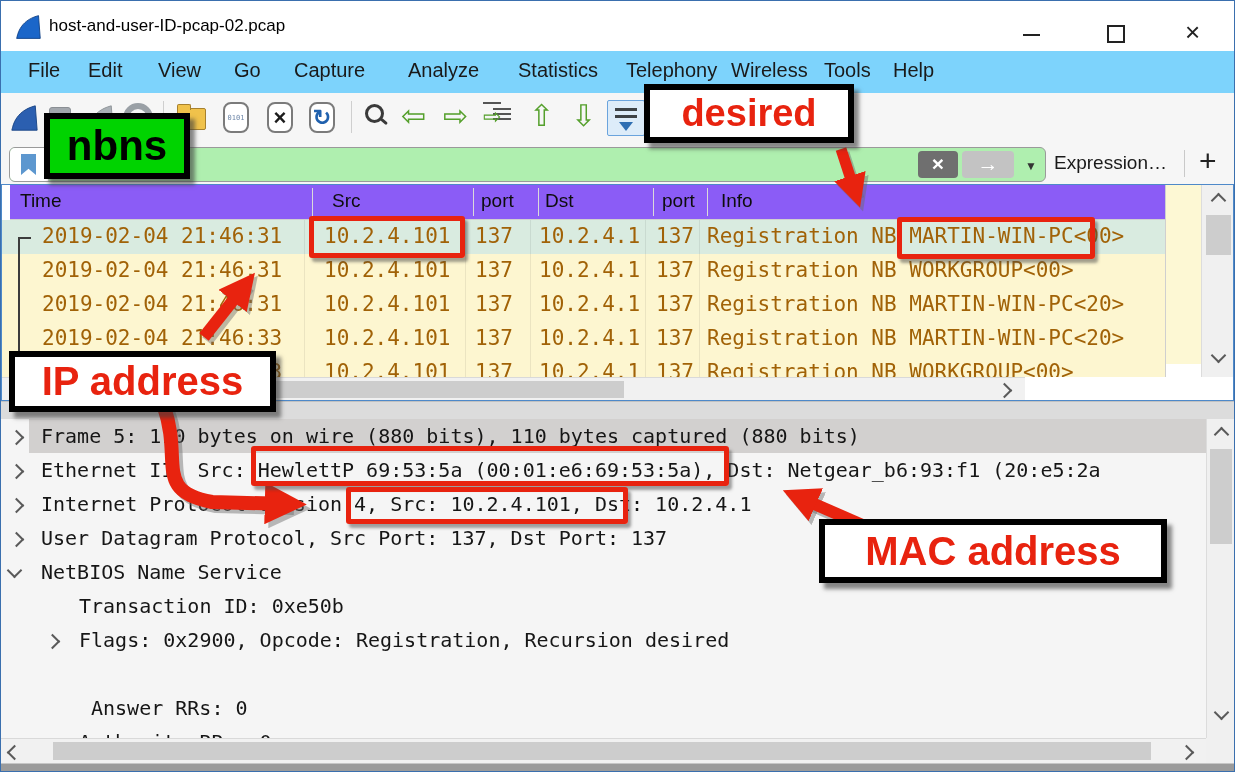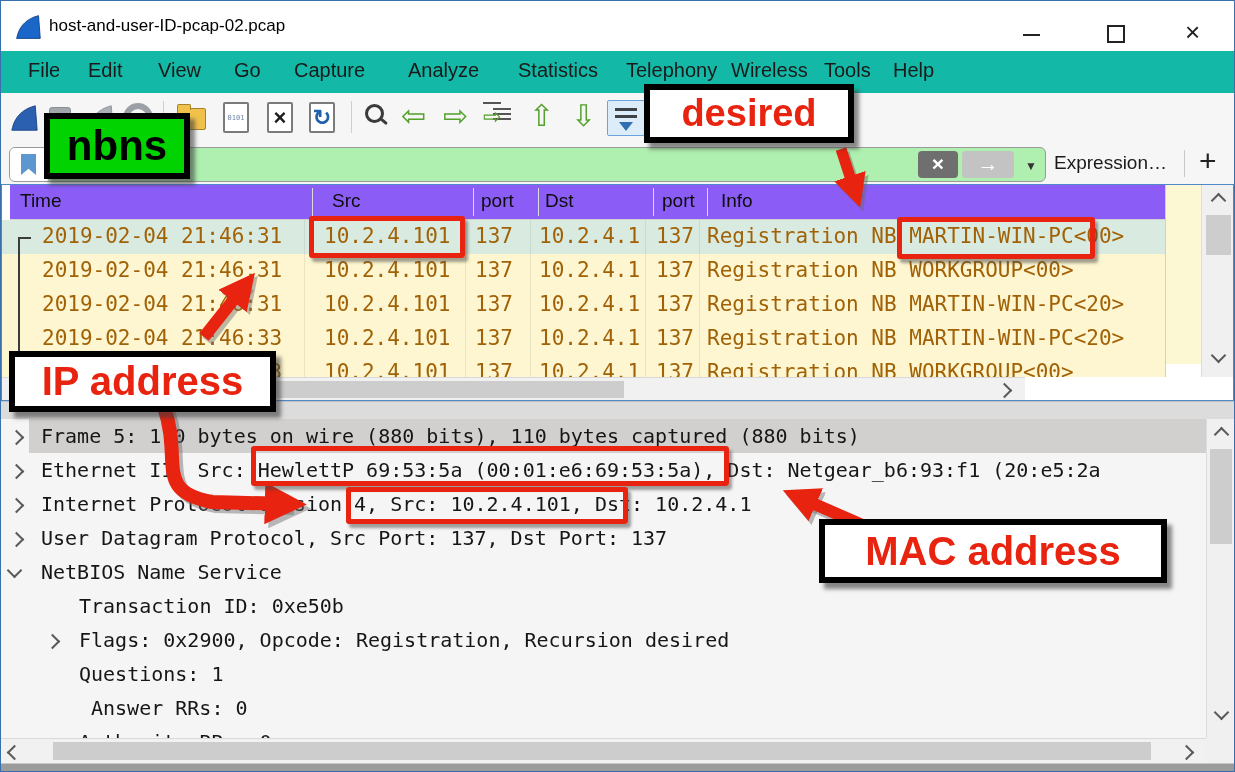--- a/index.html
+++ b/index.html
@@ -8,31 +8,31 @@
        border:1px solid #3a6fae;background:#fff;overflow:hidden;
        font-family:"Liberation Sans",sans-serif;color:#111;}
   
   .titlebar{left:0;top:0;width:100%;height:50px;background:#fff;}
   .title-text{left:48px;top:15px;font-size:17px;color:#000;}
   .winbtn{cursor:default;}
   .min-line{left:1022px;top:33px;width:17px;height:2px;background:#222;}
   .max-sq{left:1106px;top:24px;width:14px;height:14px;border:2px solid #222;}
   .close-x{left:1184px;top:16px;font-size:26px;color:#222;font-weight:300;}
   
-  .menubar{left:0;top:50px;width:100%;height:42px;background:#14b8a6;}
+  .menubar{left:0;top:50px;width:100%;height:42px;background:#7dd3fc;}
   .menu-item{top:8px;font-size:20px;color:#1a1a1a;}
   
   .toolbar{left:0;top:92px;width:100%;height:50px;background:#f6f6f6;border-bottom:1px solid #e0e0e0;}
   .tsep{top:8px;width:1px;height:32px;background:#cfcfcf;}
   .arrowglyph{font-size:30px;color:#55a02c;line-height:30px;}
   .stopsq{width:20px;height:20px;background:#a2a7ad;border:1px solid #8a8f94;border-radius:3px;}
   .donut{width:18px;height:18px;border:6px solid #9aa0a6;border-radius:50%;box-sizing:content-box;}
   .folder{width:27px;height:20px;background:#f0c24b;border:1px solid #a7812e;border-radius:2px;}
   .folder:before{content:"";position:absolute;left:-1px;top:-5px;width:12px;height:5px;background:#f0c24b;border:1px solid #a7812e;border-bottom:none;border-radius:2px 2px 0 0;}
-  .fileic{width:22px;height:27px;background:#fff;border:2px solid #7b7b7b;border-radius:2px;display:flex;align-items:center;justify-content:center;}
+  .fileic{width:22px;height:27px;background:#fff;border:2px solid #7b7b7b;border-radius:8px;display:flex;align-items:center;justify-content:center;}
   .bin-txt{font-family:"DejaVu Sans Mono",monospace;font-size:7px;line-height:8px;color:#6d86a8;}
   .bigx{font-size:22px;font-weight:bold;color:#1c1c1c;line-height:22px;}
   .reloadg{font-size:22px;font-weight:bold;color:#2061ae;line-height:22px;}
   .mag{width:13px;height:13px;border:3px solid #3a3a3a;border-radius:50%;}
   .mag:after{content:"";position:absolute;left:12px;top:13px;width:8px;height:3px;background:#3a3a3a;transform:rotate(40deg);border-radius:2px;}
   .gotolines span{display:block;width:18px;height:2px;background:#555;margin:3px 0;}
   .autoscroll{width:36px;height:34px;background:#ddecf9;border:1px solid #6ba4dd;border-radius:2px;
               display:flex;flex-direction:column;align-items:center;justify-content:center;}
   .autoscroll i{display:block;width:22px;height:3px;background:#3d4246;margin:2px 0;}
   .autoscroll b{width:0;height:0;border-left:7px solid transparent;border-right:7px solid transparent;border-top:9px solid #2f6fb2;margin-top:2px;}
@@ -277,23 +277,20 @@
       <div class="dchv chv chv-down" style="left:8px;top:9px"></div>
       <span class="txt" style="left:40px">NetBIOS Name Service</span>
     </div>
     <div class="abs drow" style="top:171px">
       <span class="txt" style="left:78px">Transaction ID: 0xe50b</span>
     </div>
     <div class="abs drow" style="top:205px">
       <div class="dchv chv chv-right" style="left:46px"></div>
       <span class="txt" style="left:78px">Flags: 0x2900, Opcode: Registration, Recursion desired</span>
     </div>
-    <div class="abs drow" style="top:239px">
-      <span class="txt" style="left:78px">Questions: 1</span>
-    </div>
     <div class="abs drow" style="top:273px">
       <span class="txt" style="left:90px">Answer RRs: 0</span>
     </div>
     <div class="abs drow" style="top:307px;height:12px">
       <span class="txt" style="left:78px">Authority RRs: 0</span>
     </div>
 
     <div class="abs dh">
       <div class="abs chv chv-left" style="left:8px;top:8px"></div>
       <div class="abs thumb" style="left:52px;top:3px;width:1098px;height:18px"></div>

